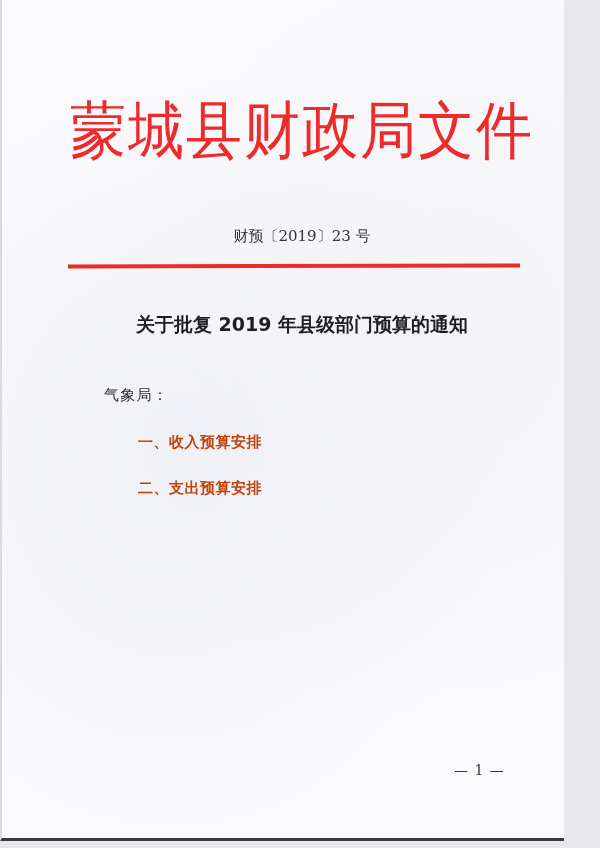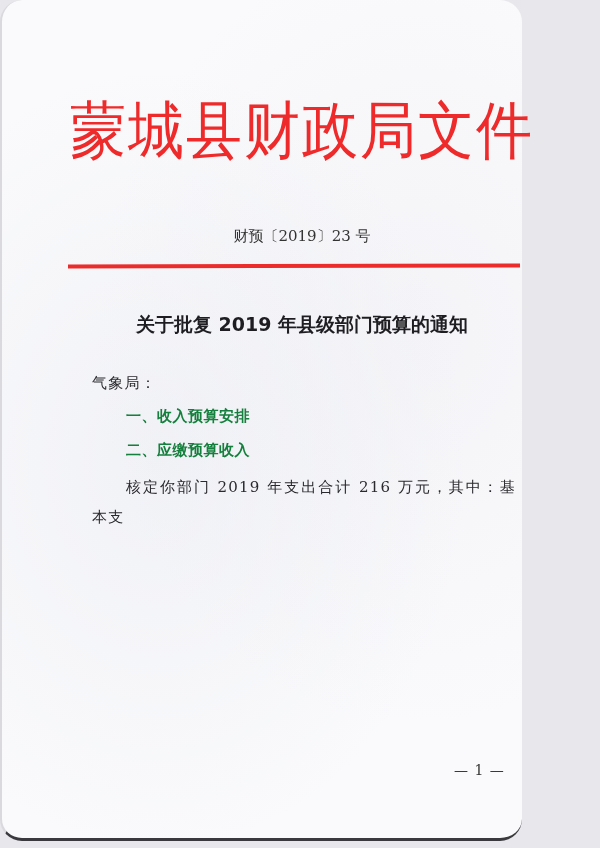--- a/index.html
+++ b/index.html
@@ -11,27 +11,26 @@
       width: 600px;
       height: 848px;
       position: relative;
       overflow: hidden;
       font-family: "DejaVu Serif", "Liberation Serif", serif;
     }
     .page {
       position: absolute;
       left: 0;
       top: 0;
-      width: 522px;
+      width: 564px;
       height: 841px;
       background: #fafafc;
       border-left: 2px solid #d9d9de;
       border-bottom: 3px solid #3a3a3e;
       box-sizing: border-box;
-      border-radius: 22px;
     }
     .scan-shade {
       position: absolute;
       left: 0; top: 0; right: 0; bottom: 0;
       background:
         radial-gradient(ellipse at 30% 55%, rgba(200,205,220,0.18), rgba(0,0,0,0) 60%),
         radial-gradient(ellipse at 80% 40%, rgba(210,210,225,0.15), rgba(0,0,0,0) 55%);
       pointer-events: none;
     }
     .masthead {
@@ -85,34 +84,34 @@
       left: 86px;
       width: 432px;
       top: 364px;
       color: #2a2a2e;
       font-size: 15px;
       line-height: 30.5px;
       text-align: justify;
       letter-spacing: 1.2px;
     }
     .body-text p {
-      margin: 4px;
+      margin: 16px;
     }
     .body-text .indent {
       text-indent: 34px;
     }
     .body-text .salutation {
       margin-bottom: 1px;
     }
     .body-text .section-heading {
       text-indent: 34px;
-      font-family: Liberation Mono, monospace;
+      font-family: Liberation Serif, serif;
       font-weight: bold;
       letter-spacing: 0.5px;
-      color: #15803d;
+      color: #c2410c;
     }
     .page-number {
       position: absolute;
       left: 452px;
       top: 760px;
       color: #333;
       font-size: 14px;
       line-height: 20px;
       letter-spacing: 1px;
     }
@@ -127,18 +126,17 @@
 
   <div class="doc-number">财预〔2019〕23 号</div>
 
   <div class="red-rule"></div>
 
   <div class="title">关于批复 2019 年县级部门预算的通知</div>
 
   <div class="body-text">
     <p class="salutation">气象局：</p>
     <p class="section-heading">一、收入预算安排</p>
-    <p class="section-heading">二、应缴预算收入</p>
-    <p class="indent">核定你部门 2019 年支出合计 216 万元，其中：基本支</p>
+    <p class="section-heading">二、支出预算安排</p>
   </div>
 
   <div class="page-number">— 1 —</div>
 </div>
 
 </body></html>

